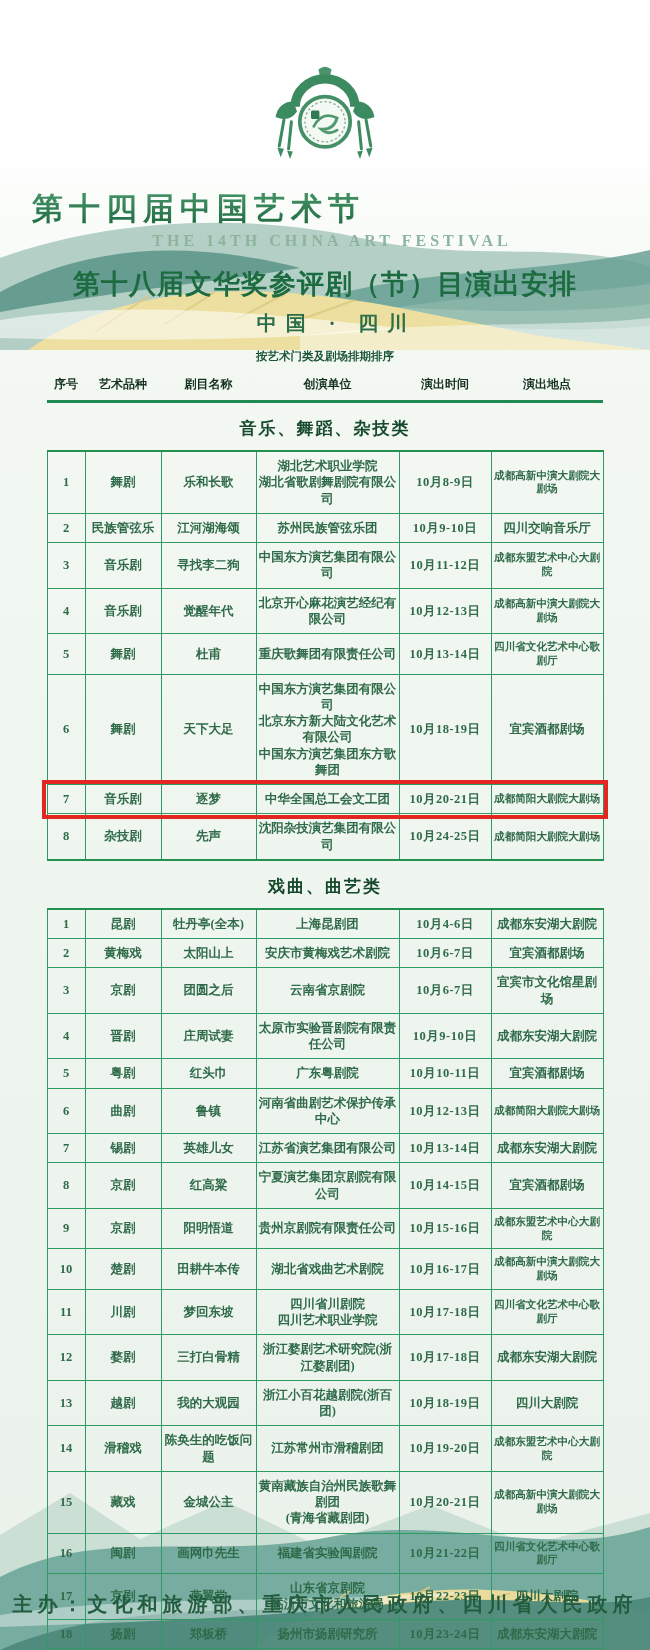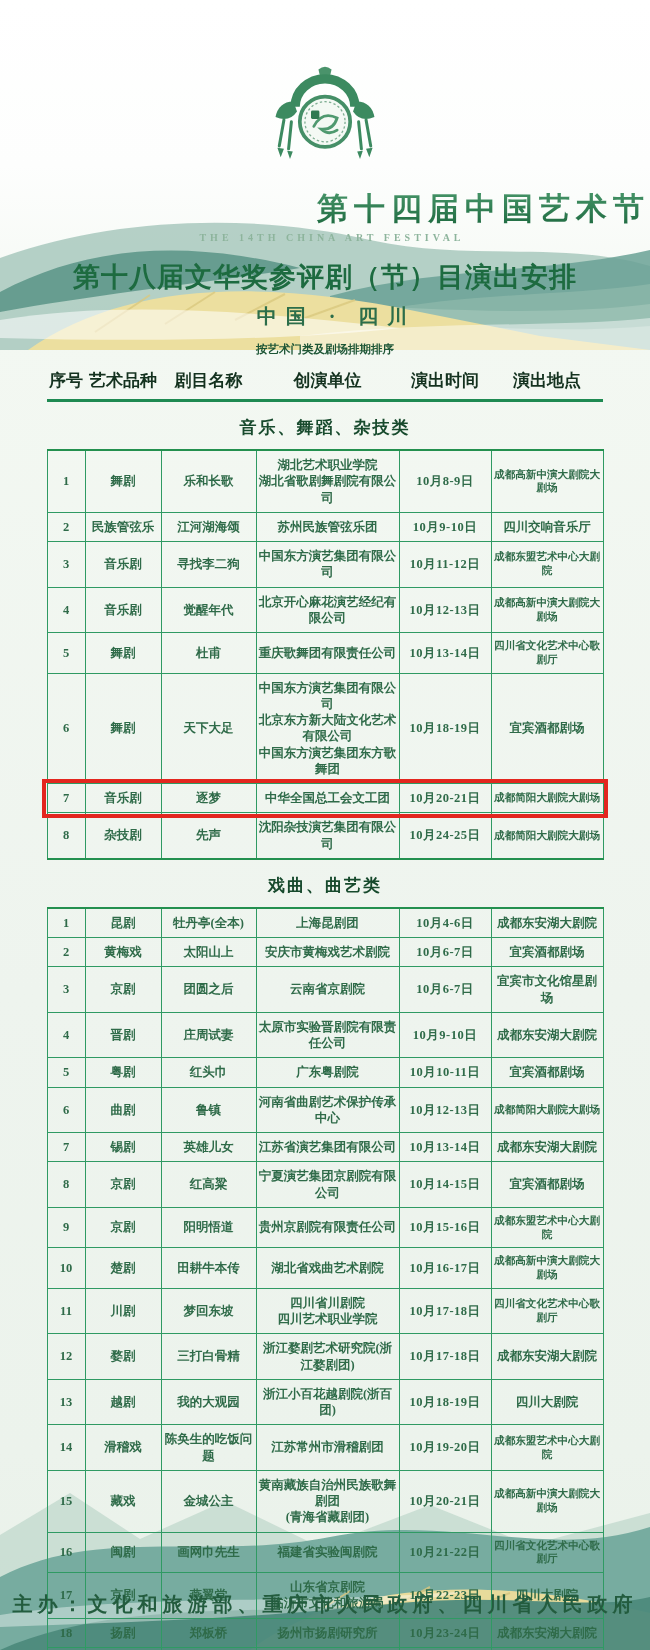--- a/index.html
+++ b/index.html
@@ -9,36 +9,36 @@
     font-family:"Liberation Serif","DejaVu Serif",serif;
     -webkit-font-smoothing:antialiased;
   }
   .art{position:absolute;left:0;width:650px;pointer-events:none;}
   .art.top{top:200px;height:150px;}
   .art.bottom{bottom:0;height:185px;}
   .content{position:relative;z-index:1;}
 
   
   .logo-wrap{padding-top:62px;text-align:center;}
-  .title{margin-top:10px;text-align:right;font-size:31px;font-weight:700;letter-spacing:6px;
+  .title{margin-top:10px;text-align:left;font-size:31px;font-weight:700;letter-spacing:6px;
     color:#2e8152;
     background:linear-gradient(180deg,#49986b 0%,#1f6b41 90%);
-    -webkit-background-clip:text;background-clip:text;-webkit-text-fill-color:transparent;}
-  .title-en{margin-top:2px;text-align:center;font-size:10px;font-weight:700;letter-spacing:4px;color:#8db49c;margin-left:14px;}
+    -webkit-background-clip:text;background-clip:text;padding-left:32px;-webkit-text-fill-color:transparent;}
+  .title-en{margin-top:2px;text-align:center;font-size:16px;font-weight:700;letter-spacing:4px;color:#8db49c;margin-left:14px;}
   .subtitle{margin-top:16px;text-align:center;font-size:27px;font-weight:800;letter-spacing:1px;color:#1d6b40;}
   .location{margin-top:8px;text-align:center;font-size:20px;font-weight:700;letter-spacing:9px;color:#2c6e4a;padding-left:23px;}
   .sort-note{margin-top:12px;text-align:center;font-size:11.5px;font-weight:700;color:#1d5636;}
 
   
   .col-header{
     width:556px;margin:12px auto 0;display:grid;
     grid-template-columns:38px 76px 95px 143px 92px 112px;
     padding-bottom:7px;border-bottom:3px solid #1e8a52;
   }
-  .col-header span{text-align:center;font-size:17px;font-weight:800;color:#14321f;}
+  .col-header span{text-align:center;font-size:12px;font-weight:800;color:#14321f;}
 
   
   .section-title{margin:14px 0 10px;text-align:center;font-size:17px;font-weight:800;letter-spacing:2px;color:#174a2d;}
   table.sched{
     width:556px;margin:0 auto 4px;border-collapse:collapse;table-layout:fixed;
     border-top:2.5px solid #23904f;border-bottom:2.5px solid #23904f;
   }
   table.sched td{
     border:1.4px solid #2f9a63;text-align:center;vertical-align:middle;
     padding:6px 2px;font-size:12.5px;font-weight:700;color:#2f6b49;

